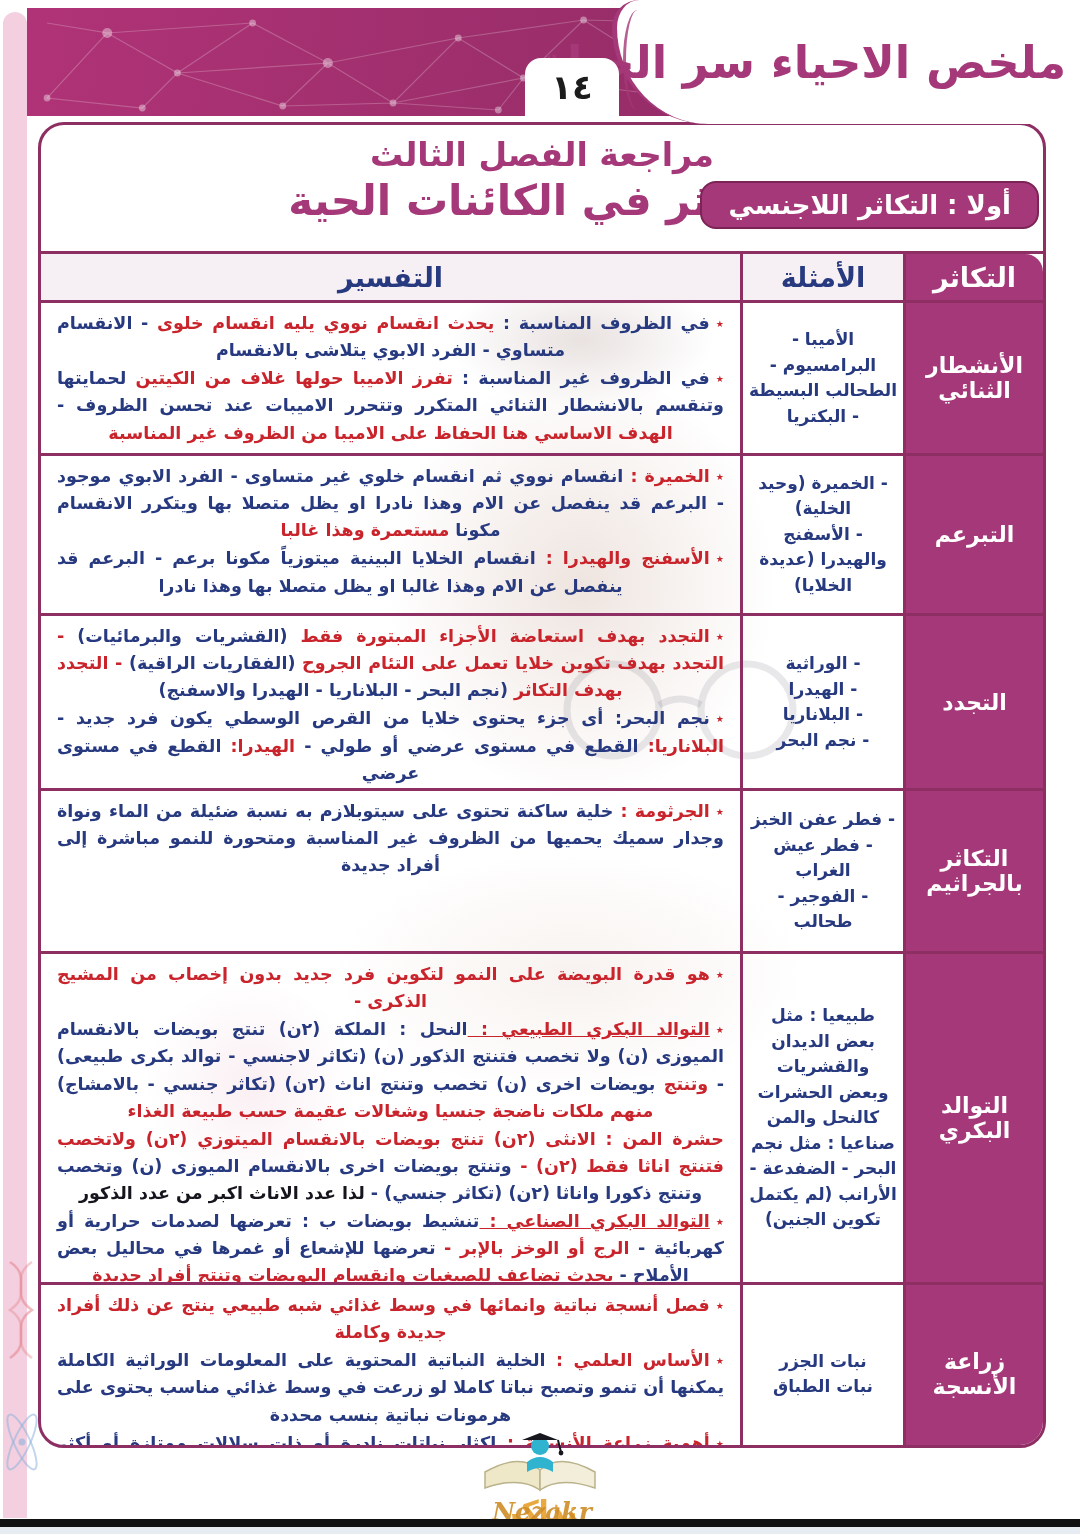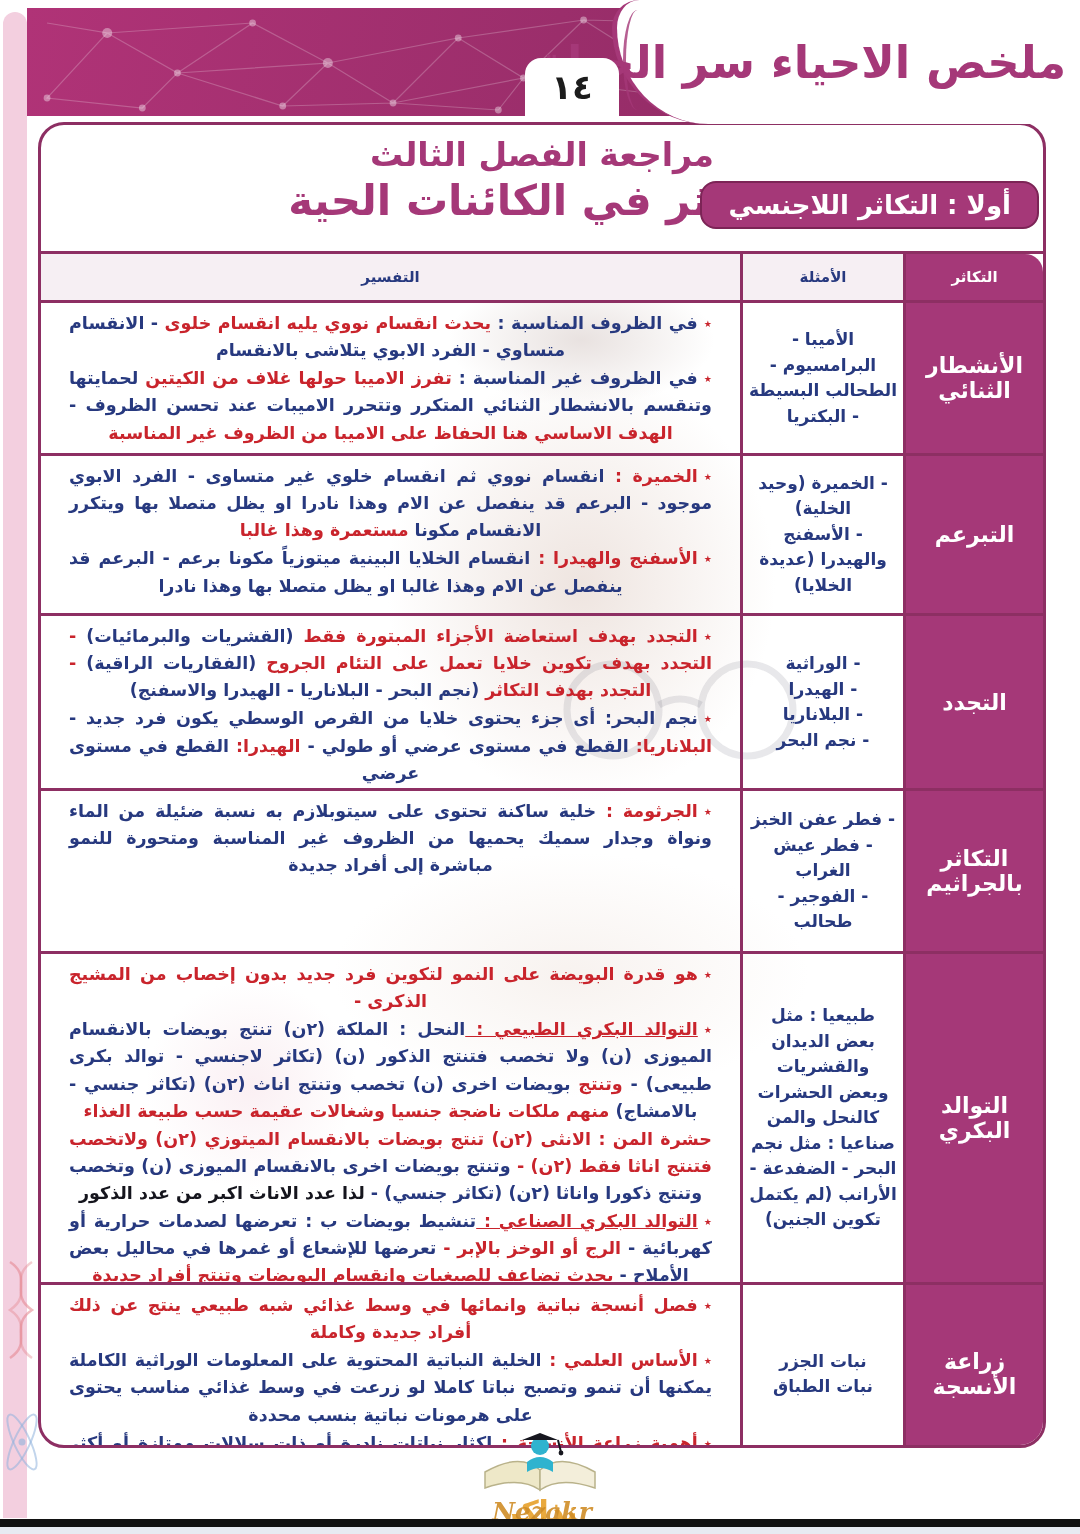--- a/index.html
+++ b/index.html
@@ -40,37 +40,37 @@
   
   .title-area{position:relative;height:126px;z-index:1;}
   .t1{text-align:center;padding-top:10px;font-size:33px;color:var(--accent);}
   .t2{text-align:center;font-size:42px;color:var(--accent);margin-top:2px;}
   .badge{position:absolute;left:auto;right:4px;top:56px;background:var(--accent);
     color:#fff;font-size:26px;padding:7px 26px;border-radius:16px;border:2px solid #7c2456;}
   
   .table{position:relative;z-index:1;border-top:3px solid var(--border);}
   .thead,.trow{display:grid;grid-template-columns:140px 163px 1fr;}
   .thead{height:46px;}
-  .th{display:flex;align-items:center;justify-content:center;font-size:15px;}
+  .th{display:flex;align-items:center;justify-content:center;font-size:27px;}
   .th-type{background:var(--accent);color:#fff;border-left:3px solid var(--border);border-radius:0 18px 0 0;}
   .th-ex{background:var(--hdr-bg);color:var(--blue);border-left:3px solid var(--border);}
   .th-expl{background:var(--hdr-bg);color:var(--blue);}
   .trow{border-top:3px solid var(--border);}
   #rows .trow:nth-child(1){height:150px;}
   #rows .trow:nth-child(2){height:157px;}
   #rows .trow:nth-child(3){height:172px;}
   #rows .trow:nth-child(4){height:160px;}
   #rows .trow:nth-child(5){height:328px;}
   #rows .trow:nth-child(6){height:178px;}
   .cell{overflow:hidden;box-sizing:border-box;}
   .cell-type{background:var(--accent);color:#fff;border-left:3px solid var(--border);
     display:flex;align-items:center;justify-content:center;font-size:22px;text-align:center;padding:4px;}
   .cell-ex{border-left:3px solid var(--border);display:flex;flex-direction:column;justify-content:center;
     color:var(--blue);font-size:17px;line-height:1.5;text-align:center;padding:4px 6px;}
-  .cell-expl{padding:6px 28px;font-size:17.5px;line-height:1.55;
+  .cell-expl{padding:6px 16px;font-size:17.5px;line-height:1.55;
     text-align:justify;text-align-last:center;}
   .bullet{margin:1px 0;}
   .star{color:var(--red);margin-left:6px;font-size:15px;}
   .c-r{color:var(--red);}
   .c-b{color:var(--blue);}
   .c-k{color:var(--dark);}
   .u{text-decoration:underline;}
   
   .watermark{position:absolute;left:440px;top:1432px;width:200px;z-index:5;text-align:center;direction:ltr;}
   .watermark .wm-text{position:relative;height:34px;margin-top:-6px;}

